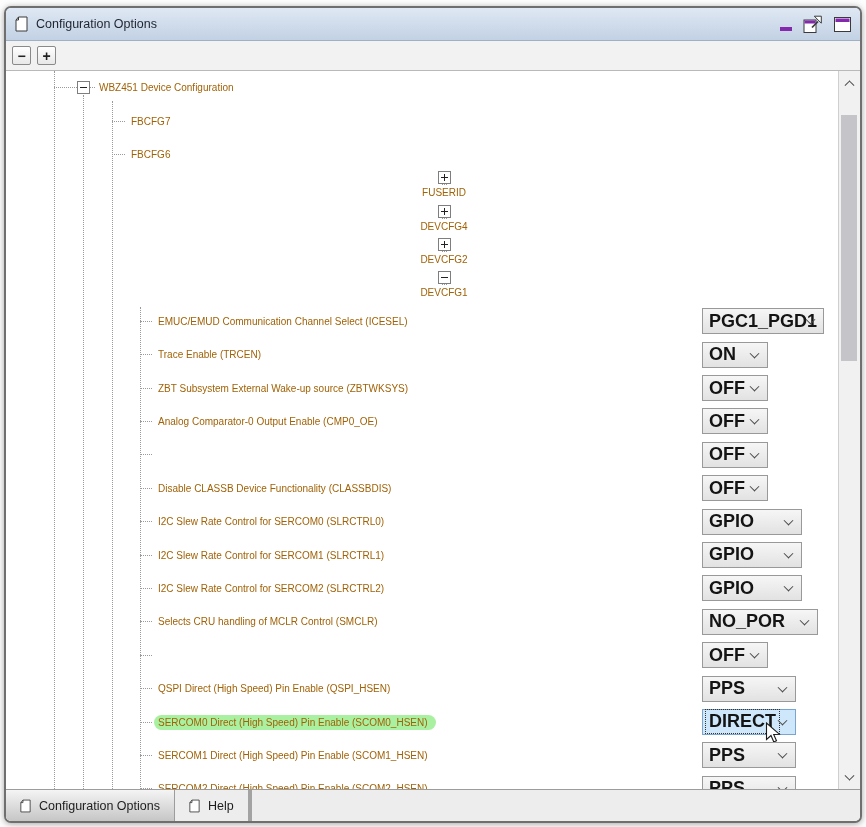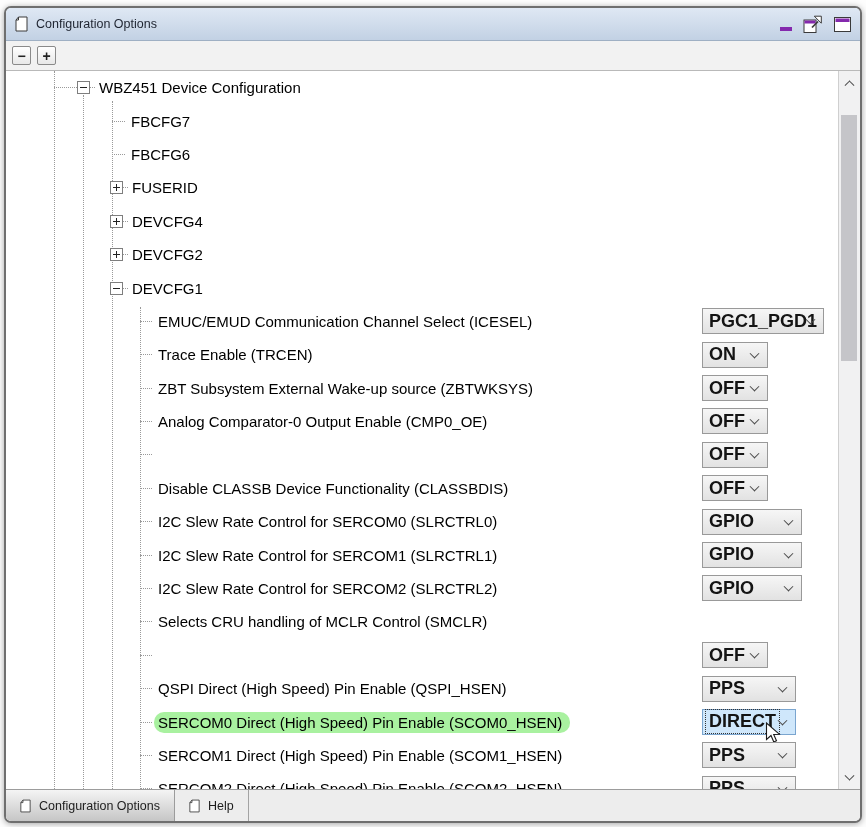--- a/index.html
+++ b/index.html
@@ -32,36 +32,36 @@
   .tree { position:relative; flex:1; overflow:hidden; background:#fff; }
   .guide { position:absolute; width:0; border-left:1px dotted #9a9a9a; z-index:0; }
   .g1 { left:48px;  top:0;     bottom:0; }
   .g2 { left:77px;  top:24px;  bottom:0; }
   .g3 { left:106px; top:30px;  bottom:0; }
   .g4 { left:134px; top:236px; bottom:0; }
 
   .row { position:relative; height:33.4px; display:flex; align-items:center; z-index:1; }
   .l1  { padding-left:48px; }
   .l2  { padding-left:106px; }
-  .l2e { padding-left:104px; }
+  .l2e { padding-left:44px;flex-direction:column; }
   .l3  { padding-left:134px; }
   .stub  { height:0; border-top:1px dotted #9a9a9a; flex:none; }
   .l1 .stub1 { width:23px; }
   .l2 .stub  { width:13px; margin-right:2px; }
   .l3 .stub  { width:12px; margin-right:2px; }
   .stub2 { width:5px; height:0; border-top:1px dotted #9a9a9a; flex:none; }
 
   .box { width:13px; height:13px; border:1px solid #7e7e7e; background:#fff;
     position:relative; flex:none; z-index:2; }
   .box::before { content:""; position:absolute; left:2px; right:2px; top:5px;
     height:1px; background:#222; }
   .box.plus::after { content:""; position:absolute; top:2px; bottom:2px; left:5px;
     width:1px; background:#222; }
 
-  .lbl { font-size:15px; color:#000000; white-space:nowrap; padding:2px 4px; z-index:2; }
+  .lbl { font-size:10px; color:#a16207; white-space:nowrap; padding:2px 4px; z-index:2; }
   .lbl.hl { background:#a9f1a0; padding-right:8px;border-radius:10px; }
 
   .combo { position:absolute; left:696px; top:3.5px; height:26px;
     background:linear-gradient(#f6f6f6,#e2e2e2); border:1px solid #999;
     display:flex; align-items:center; z-index:3; overflow:visible; }
   .combo .val { font-size:18px; font-weight:600; color:#141414; margin-left:6px; white-space:nowrap; }
   .chev { position:absolute; right:9px; top:50%; width:7px; height:7px;
     border-right:1.6px solid #4a4a4a; border-bottom:1.6px solid #4a4a4a;
     transform:translateY(-70%) rotate(45deg); }
   .combo.focused { background:#cfe7fb; border-color:#7aa5cf; }
@@ -80,21 +80,21 @@
   .schev.d { transform:rotate(45deg) translate(-2px,-2px); }
   .thumb { position:absolute; left:2px; right:3px; top:44px; height:246px;
     background:#c5c5c9; }
 
   
   .tabbar { height:32px; flex:none; background:#ededed; border-top:1px solid #9c9c9c;
     display:flex; align-items:stretch; }
   .tab { display:flex; align-items:center; gap:8px; padding:0 14px;
     font-size:12.5px; color:#1d1d1d; white-space:nowrap; }
   .tab.active { background:linear-gradient(#f4f4f4,#c6c6c6); border-right:1px solid #9c9c9c; }
-  .tab.plain  { border-right:1px solid #a3a3a3; }
+  .tab.plain  { border-right:4px solid #a3a3a3; }
 </style>
 </head>
 <body>
 
 <div class="panel">
 
   <div class="titlebar">
     <svg width="13" height="16" viewBox="0 0 13 16">
       <path d="M3.5 1 L12 1 L12 15 L1 15 L1 4 Z" fill="#ffffff" stroke="#3a3a3a"></path>
       <path d="M3.5 1 L3.5 4 L1 4" fill="none" stroke="#3a3a3a"></path>
@@ -235,20 +235,24 @@
         <span class="stub"></span>
         <span class="lbl">I2C Slew Rate Control for SERCOM2 (SLRCTRL2)</span>
         <span class="combo" style="width:100px">
           <span class="val">GPIO</span>
           <span class="chev"></span>
         </span>
       </div>
       <div class="row l3">
         <span class="stub"></span>
         <span class="lbl">Selects CRU handling of MCLR Control (SMCLR)</span>
+        <span class="combo" style="width:116px">
+          <span class="val">NO_POR</span>
+          <span class="chev"></span>
+        </span>
       </div>
       <div class="row l3">
         <span class="stub"></span>
         <span class="combo" style="width:66px">
           <span class="val">OFF</span>
           <span class="chev"></span>
         </span>
       </div>
       <div class="row l3">
         <span class="stub"></span>

